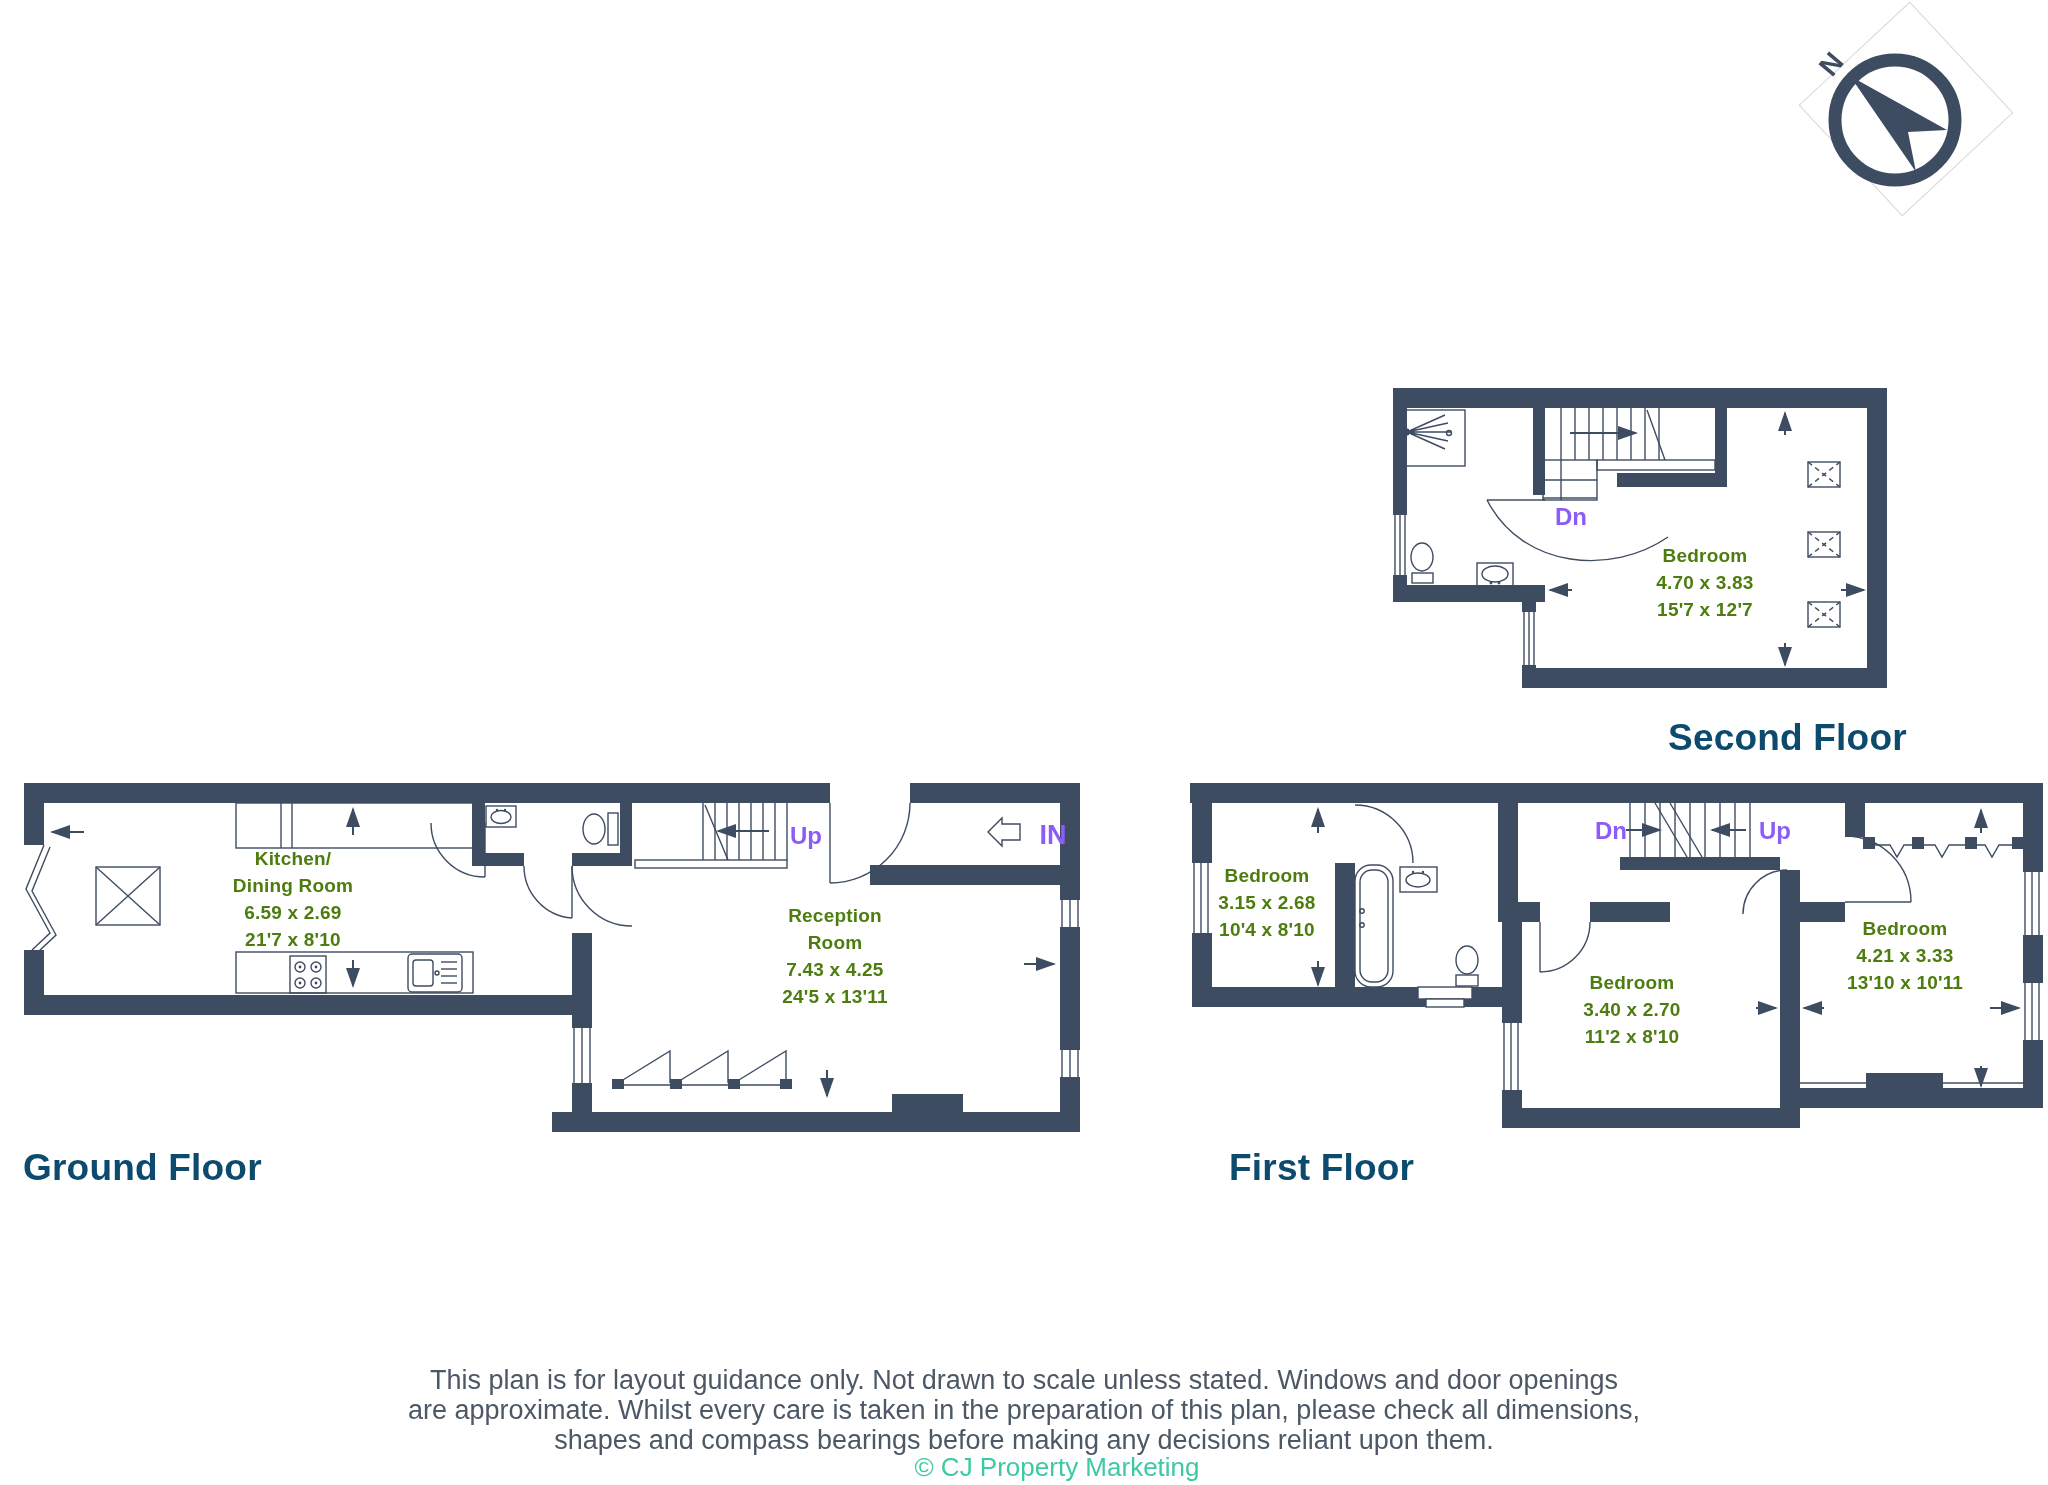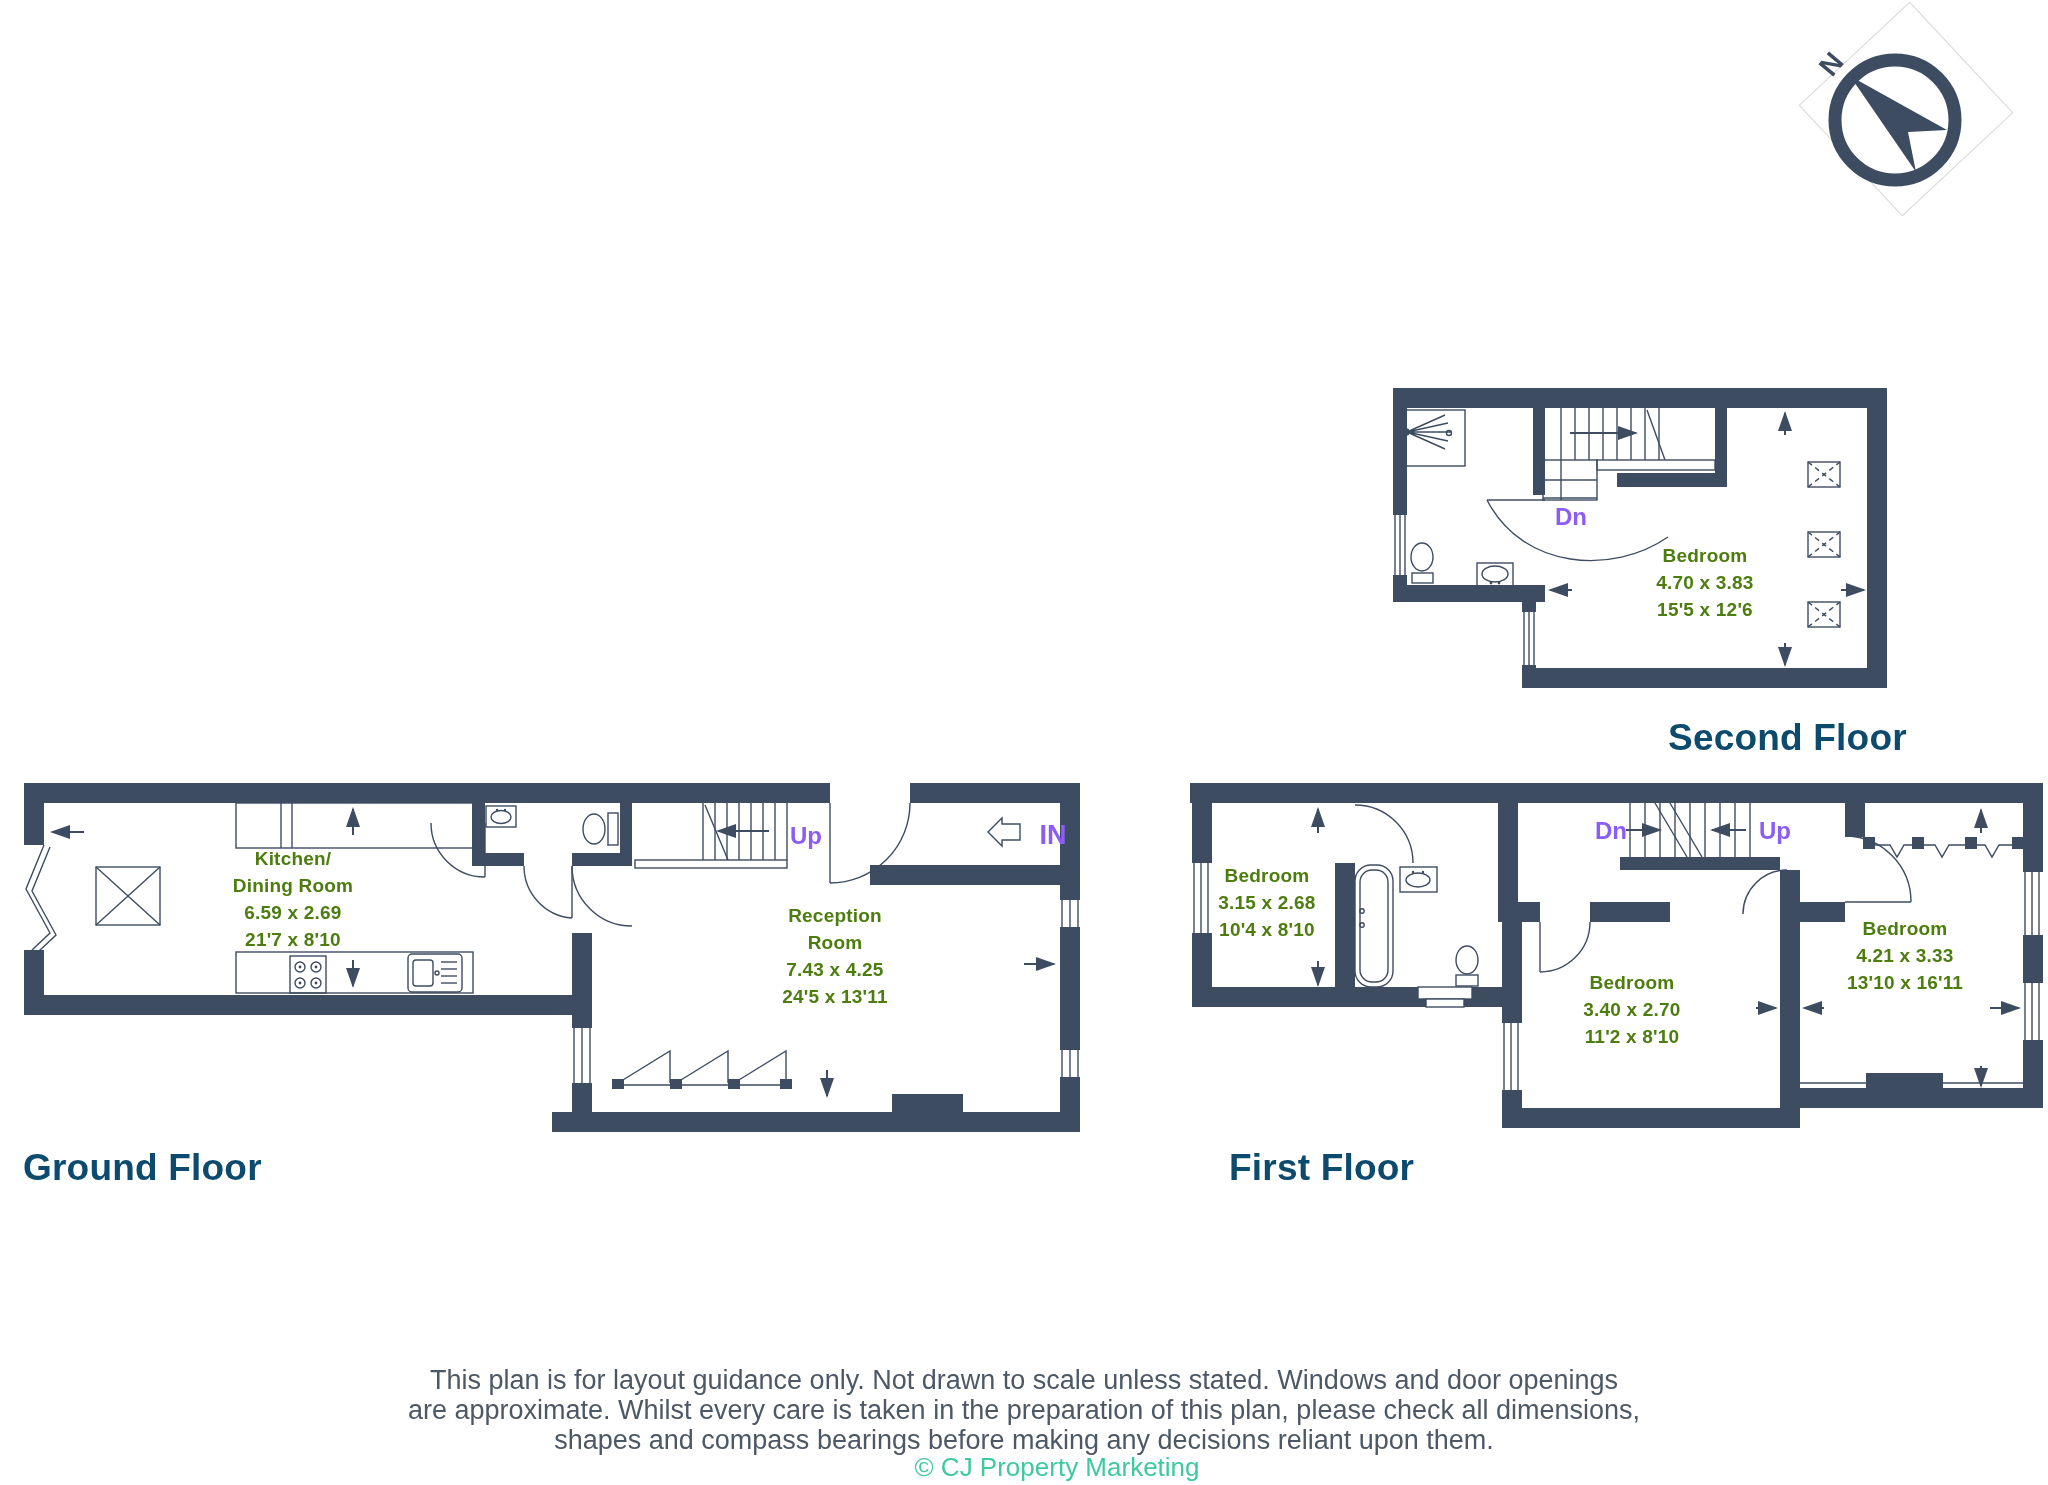--- a/index.html
+++ b/index.html
@@ -394,30 +394,30 @@
     <div>10'4 x 8'10</div>
   </div>
   <div class="abs room-label" style="left:1522px;top:969px;width:220px;">
     <div>Bedroom</div>
     <div>3.40 x 2.70</div>
     <div>11'2 x 8'10</div>
   </div>
   <div class="abs room-label" style="left:1795px;top:915px;width:220px;">
     <div>Bedroom</div>
     <div>4.21 x 3.33</div>
-    <div>13'10 x 16'11</div>
+    <div>13'10 x 10'11</div>
   </div>
   <div class="abs dir-label" style="left:1581px;top:817px;width:60px;">Dn</div>
   <div class="abs dir-label" style="left:1745px;top:817px;width:60px;">Up</div>
   <div class="abs floor-label" style="left:1183px;top:1147px;margin-left:46px;">First Floor</div>
 
   <div class="abs room-label" style="left:1595px;top:542px;width:220px;">
     <div>Bedroom</div>
     <div>4.70 x 3.83</div>
-    <div>15'5 x 12'6</div>
+    <div>15'7 x 12'7</div>
   </div>
   <div class="abs d ir-label dir-label" style="left:1541px;top:503px;width:60px;">Dn</div>
   <div class="abs floor-label" style="left:1668px;top:717px;">Second Floor</div>
 
   <div class="abs disc">
     <div>This plan is for layout guidance only. Not drawn to scale unless stated. Windows and door openings</div>
     <div>are approximate. Whilst every care is taken in the preparation of this plan, please check all dimensions,</div>
     <div>shapes and compass bearings before making any decisions reliant upon them.</div>
   </div>
   <div class="abs copyright" style="color:#3ec9a0;padding-left:33px;">© CJ Property Marketing</div>

